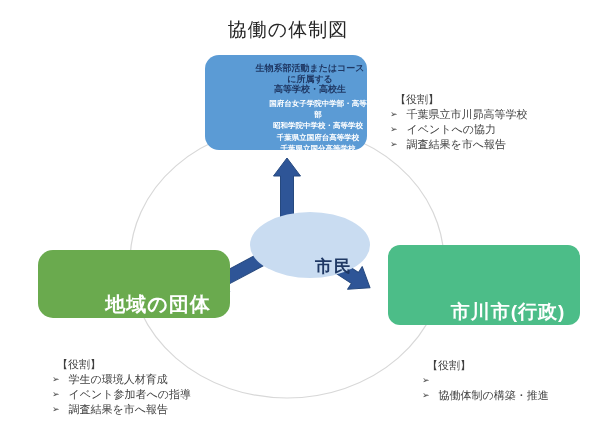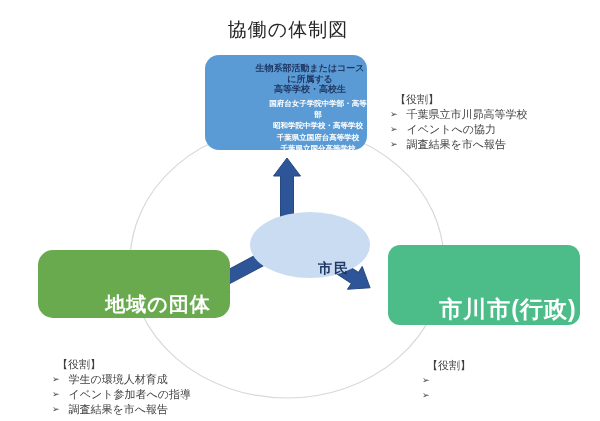--- a/index.html
+++ b/index.html
@@ -23,26 +23,26 @@
     text-align:center;line-height:1.18;
   }
   .school-list{margin-top:3px;}
   .school-line{
     font-size:7.5px;font-weight:bold;color:var(--school-text);
     text-align:center;line-height:1.5;margin-left:16px;
   }
   .center-circle{
     left:250px;top:212px;width:72px;height:66px;border-radius:50%;
     background:var(--center-circle);
-    font-size:14px;font-weight:bold;color:var(--center-text);letter-spacing:2px;
+    font-size:17px;font-weight:bold;color:var(--center-text);letter-spacing:2px;
   }
   .left-box{left:38px;top:250px;width:144px;height:68px;border-radius:15px;background:var(--left-box);}
   .right-box{left:388px;top:245px;width:144px;height:80px;border-radius:12px;background:var(--right-box);}
   .green-label{color:#ffffff;font-size:20px;font-weight:bold;letter-spacing:1px;white-space:nowrap;}
-  .right-box .green-label{font-size:23px;}
+  .right-box .green-label{font-size:19px;}
   .role{
     position:absolute;z-index:2;color:var(--role-text);
     font-size:11px;line-height:15px;margin-top:16px;
   }
   .role-header{margin-left:5px;}
   .role-item{display:flex;align-items:flex-start;gap:9px;}
   .bullet{font-size:9px;line-height:15px;flex:0 0 auto;}
   .role-top-right{left:390px;top:76px;}
   .role-bottom-left{left:52px;top:341px;}
   .role-bottom-right{left:422px;top:342px;}
@@ -125,17 +125,18 @@
   </div>
 
   <div class="role role-bottom-right">
     <div class="role-header">【役割】</div>
     <div>
         <div class="role-item">
           <span class="bullet">➢</span>
         </div>
         <div class="role-item">
           <span class="bullet">➢</span>
+          <span>協働体制の構築・推進</span>
         </div>
       </div>
   </div>
 
 </div>
 
 </body></html>

